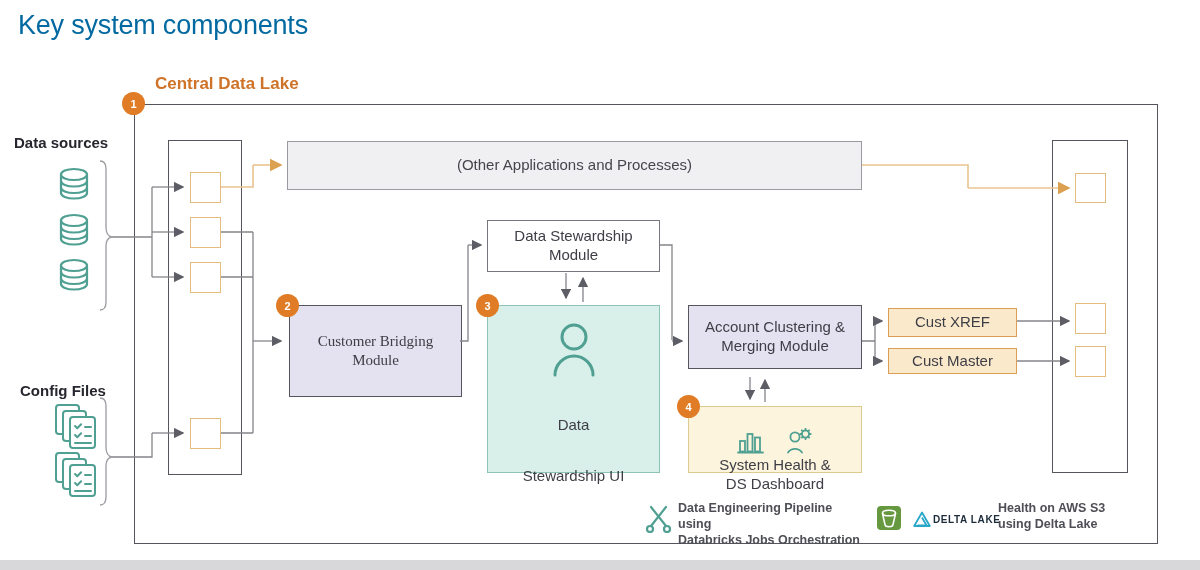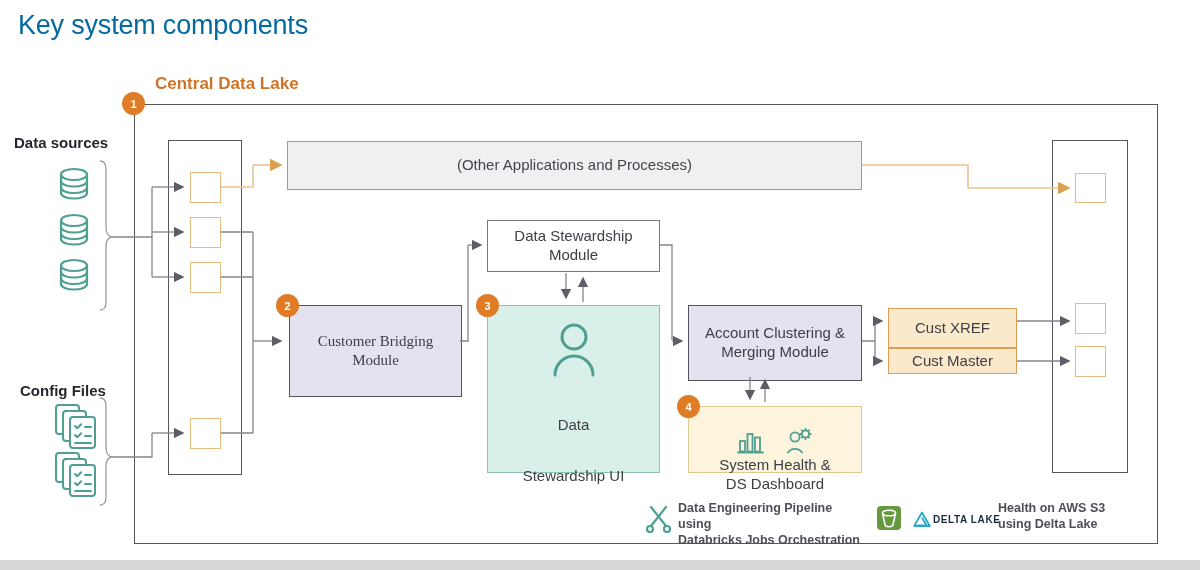--- a/index.html
+++ b/index.html
@@ -132,26 +132,26 @@
       <svg width="48" height="56" viewBox="0 0 48 56" fill="none" stroke="#4FA092" stroke-width="3" stroke-linecap="round">
         <circle cx="24" cy="15" r="12"></circle>
         <path d="M5 53 a19 19 0 0 1 38 0"></path>
       </svg>
     </span>
     <span class="line" style="margin-top:6px;">Data</span>
     <span class="line">Stewardship UI</span>
   </div>
   <div class="abs badge" style="left:476px;top:294px;">3</div>
 
-  <div class="abs box lav-box" style="left:688px;top:305px;width:174px;height:76px;">
+  <div class="abs box lav-box" style="left:688px;top:305px;width:174px;height:64px;">
     <span class="line">Account Clustering &amp;</span>
     <span class="line">Merging Module</span>
   </div>
 
-  <div class="abs box cream-box" style="left:888px;top:308px;width:129px;height:40px;">
+  <div class="abs box cream-box" style="left:888px;top:308px;width:129px;height:29px;">
     <span>Cust XREF</span>
   </div>
   <div class="abs box cream-box" style="left:888px;top:348px;width:129px;height:26px;">
     <span>Cust Master</span>
   </div>
 
   <div class="abs box yellow-box" style="left:688px;top:406px;width:174px;height:67px;">
     <span class="health-icons">
       <span class="iconwrap">
         <svg width="28" height="23" viewBox="0 0 28 23" fill="none" stroke="#4FA092" stroke-width="1.8" stroke-linecap="round">

